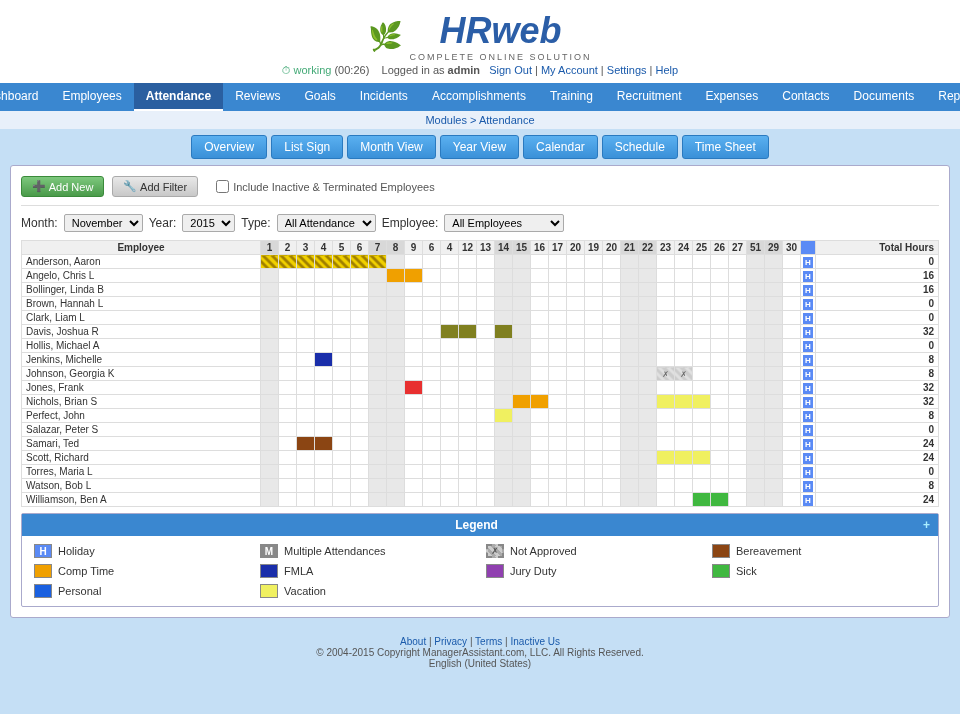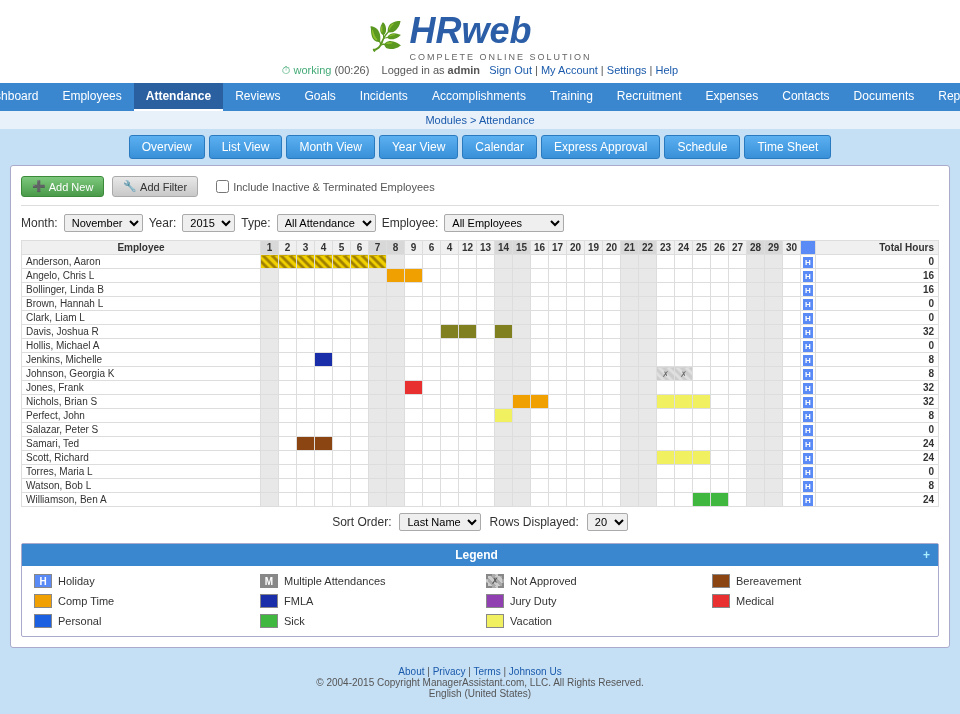--- a/index.html
+++ b/index.html
@@ -64,21 +64,21 @@
     #footer { text-align: center; font-size: 10px; color: #555; padding: 8px 0; }
     #footer a { color: #1a5aab; text-decoration: none; }
   </style>
 </head>
 <body>
 
 <div id="header">
   <div id="logo-area">
     <span id="logo-icon">🌿</span>
     <div>
-      <div style="display:flex;align-items:baseline;gap:2px;">
+      <div style="display:flex;align-items:baseline;gap:2px;justify-content:center;">
         <span style="font-size:36px;font-weight:bold;color:#2b5ea7;font-style:italic;">HRweb</span>
       </div>
       <div style="font-size:9px;letter-spacing:2px;color:#666;text-transform:uppercase;">COMPLETE  ONLINE  SOLUTION</div>
     </div>
   </div>
   <div id="status-bar" style="font-size:11px;color:#555;padding:2px 0;">
     <span style="color:#4a7;">⏱ working</span>
     <span>(00:26)</span>
     &nbsp;&nbsp;
     Logged in as <strong>admin</strong>
@@ -103,25 +103,24 @@
     <div class="nav-item">Expenses</div>
     <div class="nav-item">Contacts</div>
     <div class="nav-item">Documents</div>
     <div class="nav-item">Reports</div>
   </div>
 
 <div id="breadcrumb" style="text-align:center;padding:3px 0;font-size:11px;color:#1a5aab;background:#e8f0fa;">Modules &gt; Attendance</div>
 
 <div id="sub-nav">
     <button class="sub-btn">Overview</button>
-    <button class="sub-btn">List View</button>
+    <button class="sub-btn">List Sign</button>
     <button class="sub-btn">Month View</button>
     <button class="sub-btn">Year View</button>
     <button class="sub-btn">Calendar</button>
-    <button class="sub-btn">Express Approval</button>
     <button class="sub-btn">Schedule</button>
     <button class="sub-btn">Time Sheet</button>
   </div>
 
 <div id="main-content">
   <div id="toolbar">
     <button class="btn-green">
       <span>➕</span>
       <span>Add New</span>
     </button>
@@ -179,21 +178,21 @@
             <th class="day-cell">20</th>
             <th class="day-cell">19</th>
             <th class="day-cell">20</th>
             <th class="day-cell" style="background: rgb(216, 216, 216);">21</th>
             <th class="day-cell" style="background: rgb(216, 216, 216);">22</th>
             <th class="day-cell">23</th>
             <th class="day-cell">24</th>
             <th class="day-cell">25</th>
             <th class="day-cell">26</th>
             <th class="day-cell">27</th>
-            <th class="day-cell" style="background: rgb(216, 216, 216);">28</th>
+            <th class="day-cell" style="background: rgb(216, 216, 216);">51</th>
             <th class="day-cell" style="background: rgb(216, 216, 216);">29</th>
             <th class="day-cell">30</th>
             <th style="background: rgb(90, 138, 245); color: rgb(255, 255, 255); font-weight: bold; width: 14px;"></th>
             <th style="text-align: right; padding-right: 4px;">Total Hours</th>
           </tr>
       </thead>
       <tbody id="calendar-body">
       <tr>
             <td class="emp-name">Anderson, Aaron</td>
             <td class="day-cell" style="background: repeating-linear-gradient(45deg, rgb(240, 208, 0), rgb(240, 208, 0) 3px, rgb(160, 128, 0) 3px, rgb(160, 128, 0) 6px);"></td>
@@ -821,30 +820,20 @@
             <td class="day-cell" style="background: rgb(232, 232, 232);"></td>
             <td class="day-cell" style="background: rgb(232, 232, 232);"></td>
             <td class="day-cell"></td>
             <td style="text-align: center;"><span style="background:#5a8af5;color:#fff;font-weight:bold;font-size:8px;padding:1px 2px;">H</span></td>
             <td class="total-hours">24</td>
           </tr>
         </tbody>
     </table>
   </div>
 
-  <div id="sort-bar" style="display:flex;align-items:center;gap:8px;justify-content:center;padding:6px 0;font-size:12px;">
-    <label>Sort Order:</label>
-    <select>
-      <option>Last Name</option>
-    </select>
-    <label>Rows Displayed:</label>
-    <select>
-      <option>20</option>
-    </select>
-  </div>
 
   <div id="legend-container">
     <div id="legend-header">
       <span></span>
       <span>Legend</span>
       <span style="color:#aef;cursor:pointer;">+</span>
     </div>
     <div id="legend-body">
         <div class="legend-item">
           <span class="legend-letter" style="background: rgb(90, 138, 245); color: rgb(255, 255, 255);">H</span>
@@ -870,41 +859,37 @@
         </div>
         <div class="legend-item">
           <span class="legend-box" style="background: rgb(26, 46, 170);"></span>
           <span>FMLA</span>
         </div>
         <div class="legend-item">
           <span class="legend-box" style="background: rgb(144, 64, 176);"></span>
           <span>Jury Duty</span>
         </div>
         <div class="legend-item">
-          <span class="legend-box" style="background: rgb(232, 48, 48);"></span>
-          <span>Medical</span>
+          <span class="legend-box" style="background: rgb(64, 184, 64);"></span>
+          <span>Sick</span>
         </div>
         <div class="legend-item">
           <span class="legend-box" style="background: rgb(26, 96, 224);"></span>
           <span>Personal</span>
-        </div>
-        <div class="legend-item">
-          <span class="legend-box" style="background: rgb(64, 184, 64);"></span>
-          <span>Sick</span>
         </div>
         <div class="legend-item">
           <span class="legend-box" style="background: rgb(240, 240, 96);"></span>
           <span>Vacation</span>
         </div>
       </div>
   </div>
 </div>
 
 <div id="footer" style="text-align:center;font-size:10px;color:#555;padding:8px 0;">
   <div>
     <a style="color:#1a5aab;text-decoration:none;">About</a> |
     <a style="color:#1a5aab;text-decoration:none;">Privacy</a> |
     <a style="color:#1a5aab;text-decoration:none;">Terms</a> |
-    <a style="color:#1a5aab;text-decoration:none;">Johnson Us</a>
+    <a style="color:#1a5aab;text-decoration:none;">Inactive Us</a>
   </div>
   <div>© 2004-2015 Copyright ManagerAssistant.com, LLC. All Rights Reserved.</div>
   <div>English (United States)</div>
 </div>
 
 </body></html>

